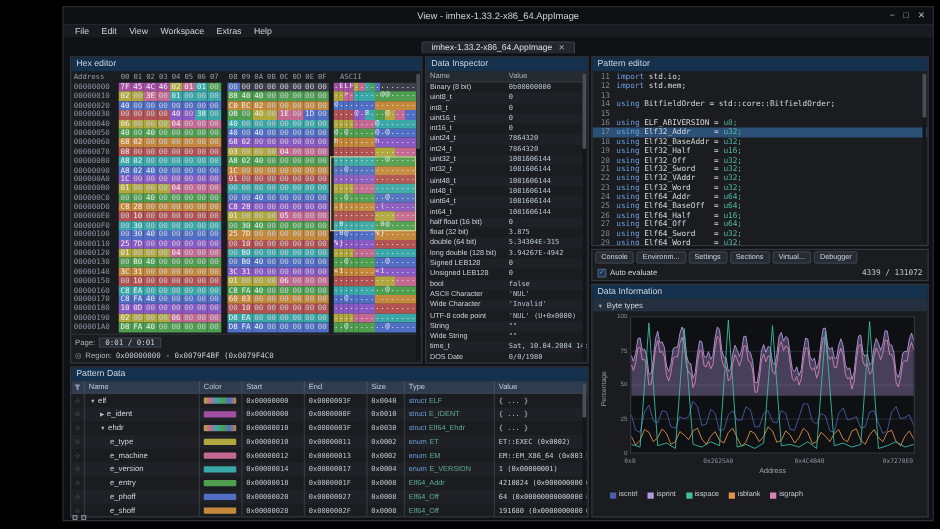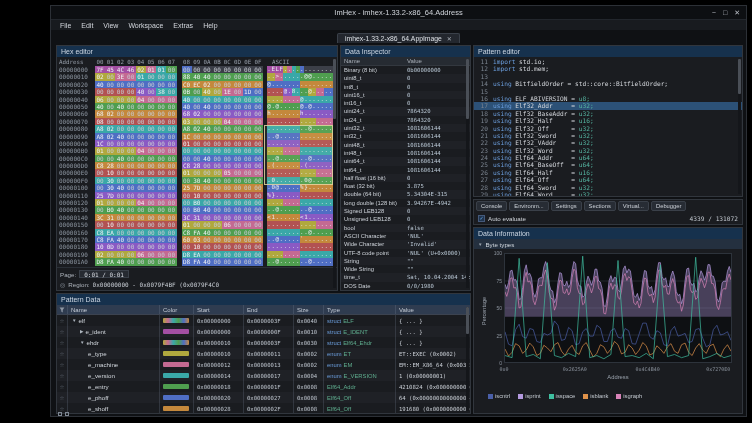--- a/index.html
+++ b/index.html
@@ -125,21 +125,21 @@
   .star{color:#707a86;font-size:5.5px;}
 
   .statusbar{position:absolute;left:0;bottom:0;height:5px;width:100%;display:flex;align-items:center;gap:3px;padding-left:7px;}
   .sico{width:4px;height:4px;border:1px solid #7d8692;}
 </style>
 </head>
 <body>
 
 <div class="app">
   <div class="titlebar">
-    <span class="tbtitle">ImHex - imhex-1.33.2-x86_64.Address</span>
+    <span class="tbtitle">View - imhex-1.33.2-x86_64.AppImage</span>
     <div class="wbtns">
       <span class="wbtn">−</span>
       <span class="wbtn">□</span>
       <span class="wbtn">✕</span>
     </div>
   </div>
   <div class="menubar" id="menubar">
       <span class="mitem">File</span>
       <span class="mitem">Edit</span>
       <span class="mitem">View</span>

